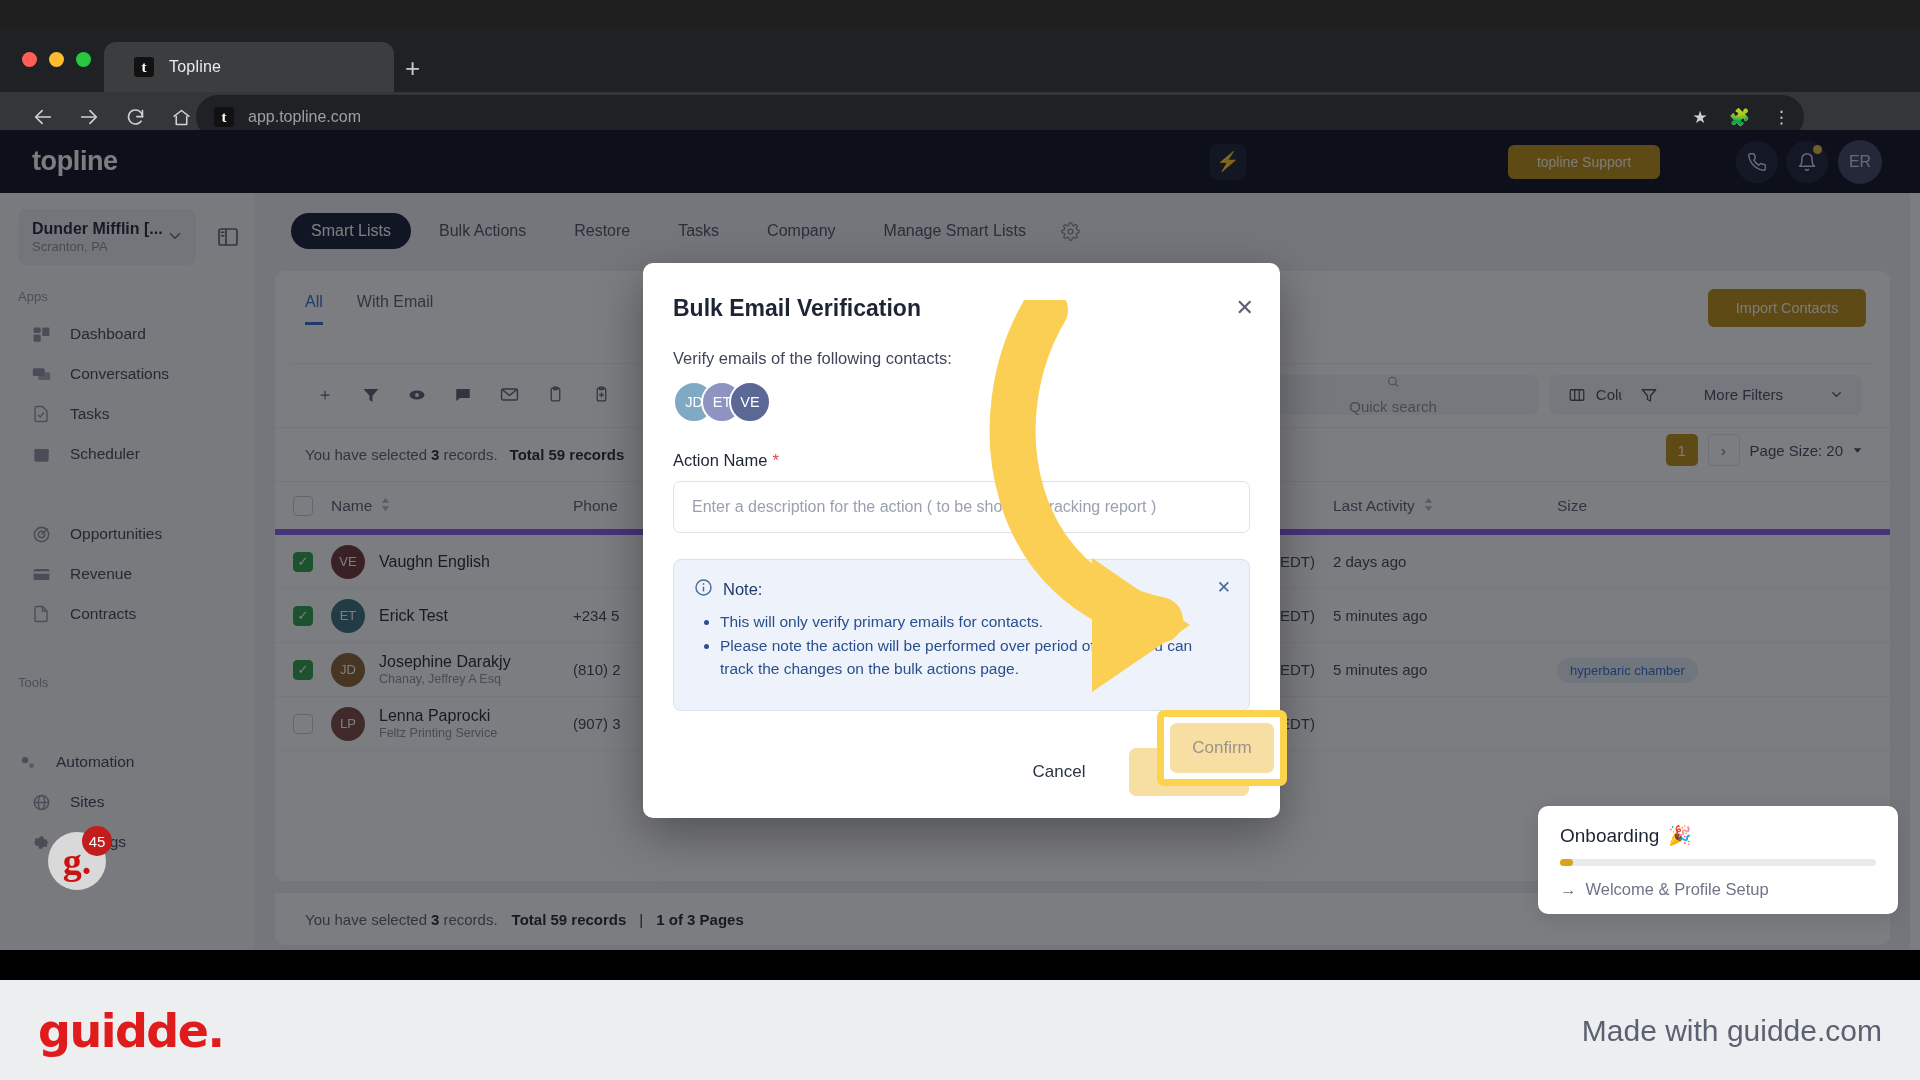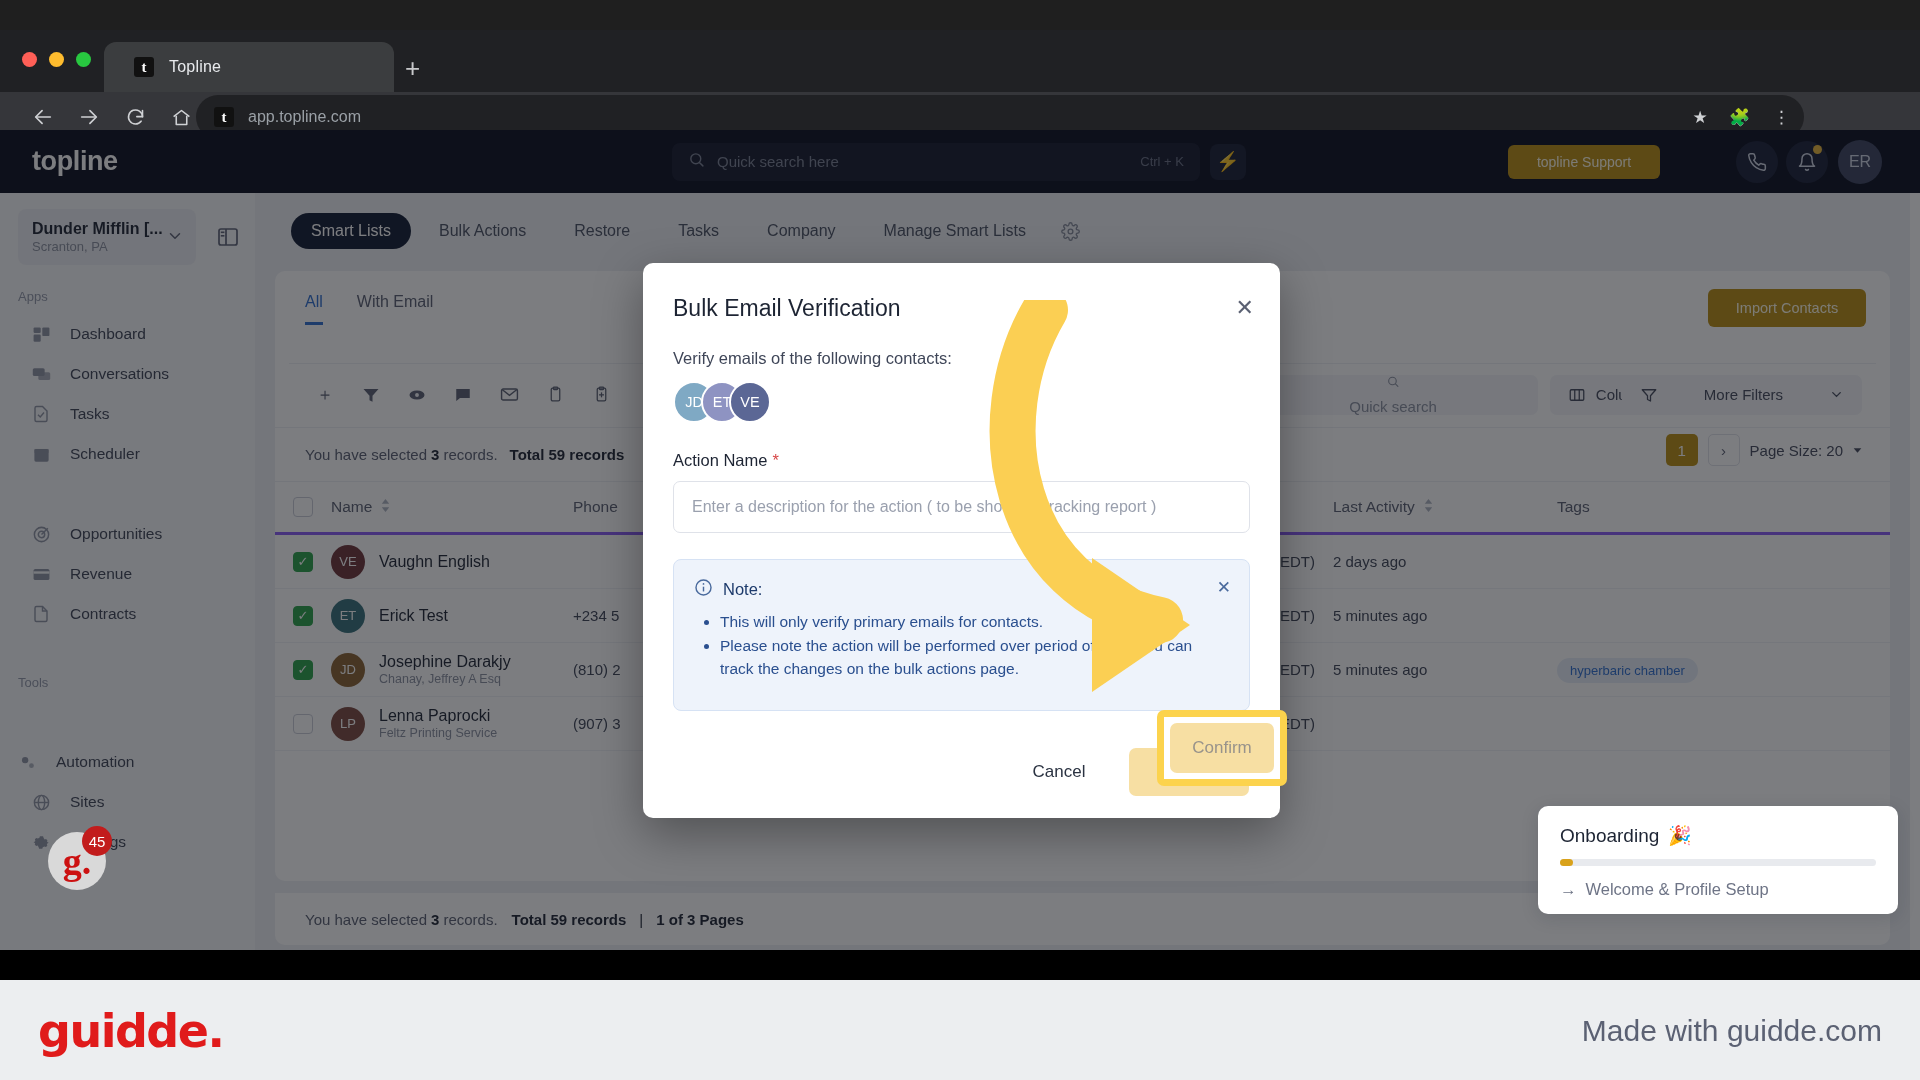--- a/index.html
+++ b/index.html
@@ -105,21 +105,21 @@
   .selbar b { color:#1d2433; margin:0 4px; }
   .selbar .total { color:#1d2433; font-weight:700; margin-left:12px; }
   .pager { position:absolute; right:26px; top:163px; display:flex; align-items:center; gap:10px; }
   .pg-num { width:32px;height:32px;background:#bb8f12;border-radius:5px;color:#fff;font-size:15px;
     display:flex;align-items:center;justify-content:center; }
   .pg-next { width:32px;height:32px;border:1px solid #dfe2e9;border-radius:5px;color:#5b6173;font-size:15px;
     display:flex;align-items:center;justify-content:center; }
   .pg-size { font-size:15px;color:#454b5d; display:flex; align-items:center; gap:8px;}
 
   .thead { position:absolute; left:0; top:210px; width:1615px; height:54px; border-top:1px solid #edeff3;
-    border-bottom:3px solid #8b5cf6; display:flex; align-items:center; font-size:15.5px; color:#5b6173; }
+    border-bottom:6px solid #8b5cf6; display:flex; align-items:center; font-size:15.5px; color:#5b6173; }
   .row { position:absolute; left:0; width:1615px; height:54px; border-bottom:1px solid #f0f2f6; display:flex; align-items:center; }
   .cbx { width:20px;height:20px;border:1.5px solid #c9cdd8;border-radius:4px;background:#fff; }
   .cbx.on { background:#2aa34a;border-color:#2aa34a; display:flex;align-items:center;justify-content:center;color:#fff;font-size:13px; }
   .av { width:34px;height:34px;border-radius:50%;color:#fff;font-size:13px;display:flex;align-items:center;justify-content:center; }
   .nm { font-size:16px; color:#1d2433; }
   .sub { font-size:12.5px; color:#8b91a1; margin-top:1px; }
   .cell { font-size:15px; color:#3f4658; }
   .tag { background:#e7eef9; color:#2f6fd0; font-size:13px; padding:5px 13px; border-radius:13px; }
 
   .footbar { position:absolute; left:20px; top:700px; width:1615px; height:52px; background:#fff; border-radius:0 0 10px 10px;
@@ -131,21 +131,21 @@
     border-radius:10px; box-shadow:0 4px 18px rgba(20,25,40,.14); padding:18px 22px; }
   .onb-title { font-size:19px; color:#1d2433; display:flex; align-items:center; gap:9px; }
   .onb-bar { margin-top:12px; height:7px; border-radius:4px; background:#e8eaee; position:relative; }
   .onb-fill { position:absolute; left:0; top:0; height:7px; width:14px; border-radius:4px; background:#d9a21b; }
   .onb-link { margin-top:14px; font-size:16.5px; color:#6e7policy; color:#6e7486; display:flex; gap:9px; align-items:center; }
 
   
   .scrim { position:absolute; left:0; top:130px; width:1920px; height:820px; background:rgba(16,18,24,.55); }
   .modal { position:absolute; left:643px; top:263px; width:637px; height:555px; background:#fff;
     border-radius:10px; box-shadow:0 16px 48px rgba(0,0,0,.35); }
-  .m-title { position:absolute; left:30px; top:32px; font-size:23px; font-weight:400; color:#1d2433; }
+  .m-title { position:absolute; left:30px; top:32px; font-size:23px; font-weight:700; color:#1d2433; }
   .m-close { position:absolute; right:26px; top:32px; font-size:22px; color:#5b6173; }
   .m-sub { position:absolute; left:30px; top:86px; font-size:16.5px; color:#3f4658; }
   .m-avs { position:absolute; left:30px; top:118px; display:flex; }
   .m-av { width:42px;height:42px;border-radius:50%;display:flex;align-items:center;justify-content:center;
     color:#fff;font-size:14.5px; border:2px solid #fff; }
   .m-av:not(:first-child){ margin-left:-14px; }
   .m-lbl { position:absolute; left:30px; top:188px; font-size:16.5px; color:#1d2433; }
   .m-req { color:#d64545; margin-left:5px; }
   .m-input { position:absolute; left:30px; top:218px; width:577px; height:52px; border:1px solid #dfe2e9;
     border-radius:7px; display:flex; align-items:center; padding:0 18px; font-size:16px; color:#9aa0ae; }
@@ -221,30 +221,20 @@
       <span>🧩</span>
       <span>⋮</span>
     </span>
   </div>
 </div>
 
 <div class="app">
 
   <div class="topbar">
     <div class="logo">topline</div>
-    <div class="qsearch">
-      <span>
-        <svg width="17" height="17" viewBox="0 0 24 24" fill="none" stroke="#7b8194" stroke-width="2" stroke-linecap="round">
-            <circle cx="11" cy="11" r="7"></circle>
-            <line x1="21" y1="21" x2="16.5" y2="16.5"></line>
-          </svg>
-      </span>
-      <span class="qsearch-ph">Quick search here</span>
-      <span class="qsearch-kbd">Ctrl + K</span>
-    </div>
     <div class="bolt">⚡</div>
     <div class="support-btn">topline Support</div>
     <div class="circ-btn" style="left:1736px;">
       <svg width="20" height="20" viewBox="0 0 24 24" fill="none" stroke="currentColor" stroke-width="1.8" stroke-linecap="round" stroke-linejoin="round">
           <path d="M22 16.9v3a2 2 0 0 1-2.2 2 19.8 19.8 0 0 1-8.6-3.1 19.5 19.5 0 0 1-6-6A19.8 19.8 0 0 1 2.1 4.2 2 2 0 0 1 4.1 2h3a2 2 0 0 1 2 1.7c.1.9.4 1.8.7 2.7a2 2 0 0 1-.5 2.1L8.1 9.8a16 16 0 0 0 6 6l1.3-1.3a2 2 0 0 1 2.1-.4c.9.3 1.8.6 2.7.7a2 2 0 0 1 1.8 2.1z"></path>
         </svg>
     </div>
     <div class="circ-btn" style="left:1786px;">
       <svg width="20" height="20" viewBox="0 0 24 24" fill="none" stroke="currentColor" stroke-width="1.8" stroke-linecap="round" stroke-linejoin="round">
           <path d="M18 8a6 6 0 1 0-12 0c0 7-3 9-3 9h18s-3-2-3-9"></path>
@@ -495,21 +485,21 @@
         <span style="width:190px;">Phone</span>
         <span style="width:330px;"></span>
         <span style="width:240px;"></span>
         <span style="width:224px;display:flex;gap:8px;align-items:center;">
           <span>Last Activity</span>
           <span><svg width="11" height="13" viewBox="0 0 10 14" fill="#aeb4c2">
                 <polygon points="5,0 9,5 1,5"></polygon>
                 <polygon points="5,14 9,9 1,9"></polygon>
               </svg></span>
         </span>
-        <span style="width:220px;">Tags</span>
+        <span style="width:220px;">Size</span>
       </div>
 
       <div class="row" style="top:264px;">
         <span style="width:56px;display:flex;justify-content:center;">
             <span class="cbx on">✓</span>
           </span>
         <span style="width:242px;display:flex;gap:14px;align-items:center;">
           <span class="av" style="background:#6e3338">VE</span>
           <span><span class="nm">Vaughn English</span></span>
         </span>

